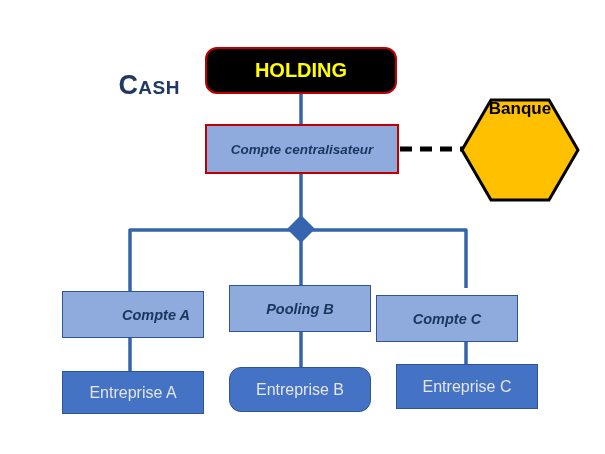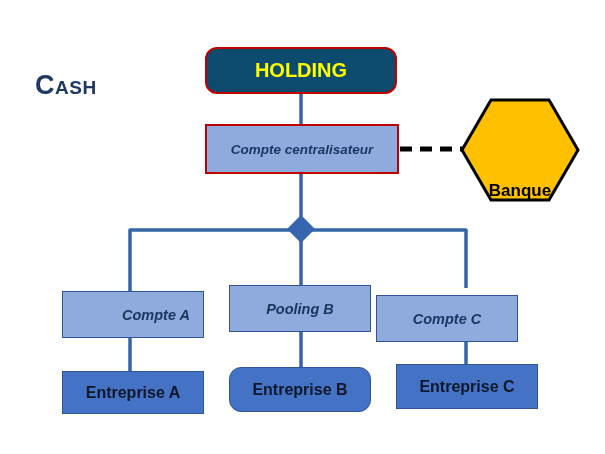--- a/index.html
+++ b/index.html
@@ -19,40 +19,40 @@
     position: absolute;
     left: 0; top: 0;
     width: 605px; height: 454px;
     pointer-events: none;
   }
   .diagram-title {
     position: absolute;
     left: 35px;
     top: 68px;
     width: 145px;
-    text-align: left;
+    text-align: right;
     color: #1F3864;
     font-weight: bold;
     font-size: 27px;
     line-height: 34px;
     font-variant: small-caps;
     letter-spacing: 0.5px;
   }
   .node {
     position: absolute;
     display: flex;
     align-items: center;
     justify-content: center;
     text-align: center;
     box-sizing: border-box;
   }
   .holding {
     left: 205px; top: 47px;
     width: 192px; height: 47px;
-    background: #0c4a6e;
+    background: #000000;
     border: 2.5px solid #C00000;
     border-radius: 12px;
     color: #FFFF00;
     font-weight: bold;
     font-size: 20px;
   }
   .central {
     left: 205px; top: 124px;
     width: 194px; height: 50px;
     background: #8FAADC;
@@ -71,33 +71,33 @@
     font-weight: 600;
     font-size: 14.5px;
   }
   .compte-a { left: 62px;  top: 291px; padding-left: 46px; }
   .compte-b { left: 229px; top: 285px; }
   .compte-c { left: 376px; top: 287px; margin-top: 8px; }
   .entreprise {
     width: 142px; height: 45px;
     background: #4472C4;
     border: 1px solid #2F5597;
-    color: #0f172a;
-    font-weight: bold;
+    color: #e5e5e5;
+    font-weight: normal;
     font-size: 16px;
   }
   .entreprise-a { left: 62px;  top: 371px; height: 43px; }
   .entreprise-b { left: 229px; top: 367px; border-radius: 12px; }
   .entreprise-c { left: 396px; top: 364px; }
   .banque-label {
     position: absolute;
     left: 462px; top: 99px;
     width: 116px; height: 102px;
     display: flex;
-    align-items: flex-end;
+    align-items: flex-start;
     justify-content: center;
     color: #000000;
     font-weight: bold;
     font-size: 17px;
   }
 </style>
 </head>
 <body>
 
 <div class="canvas">

